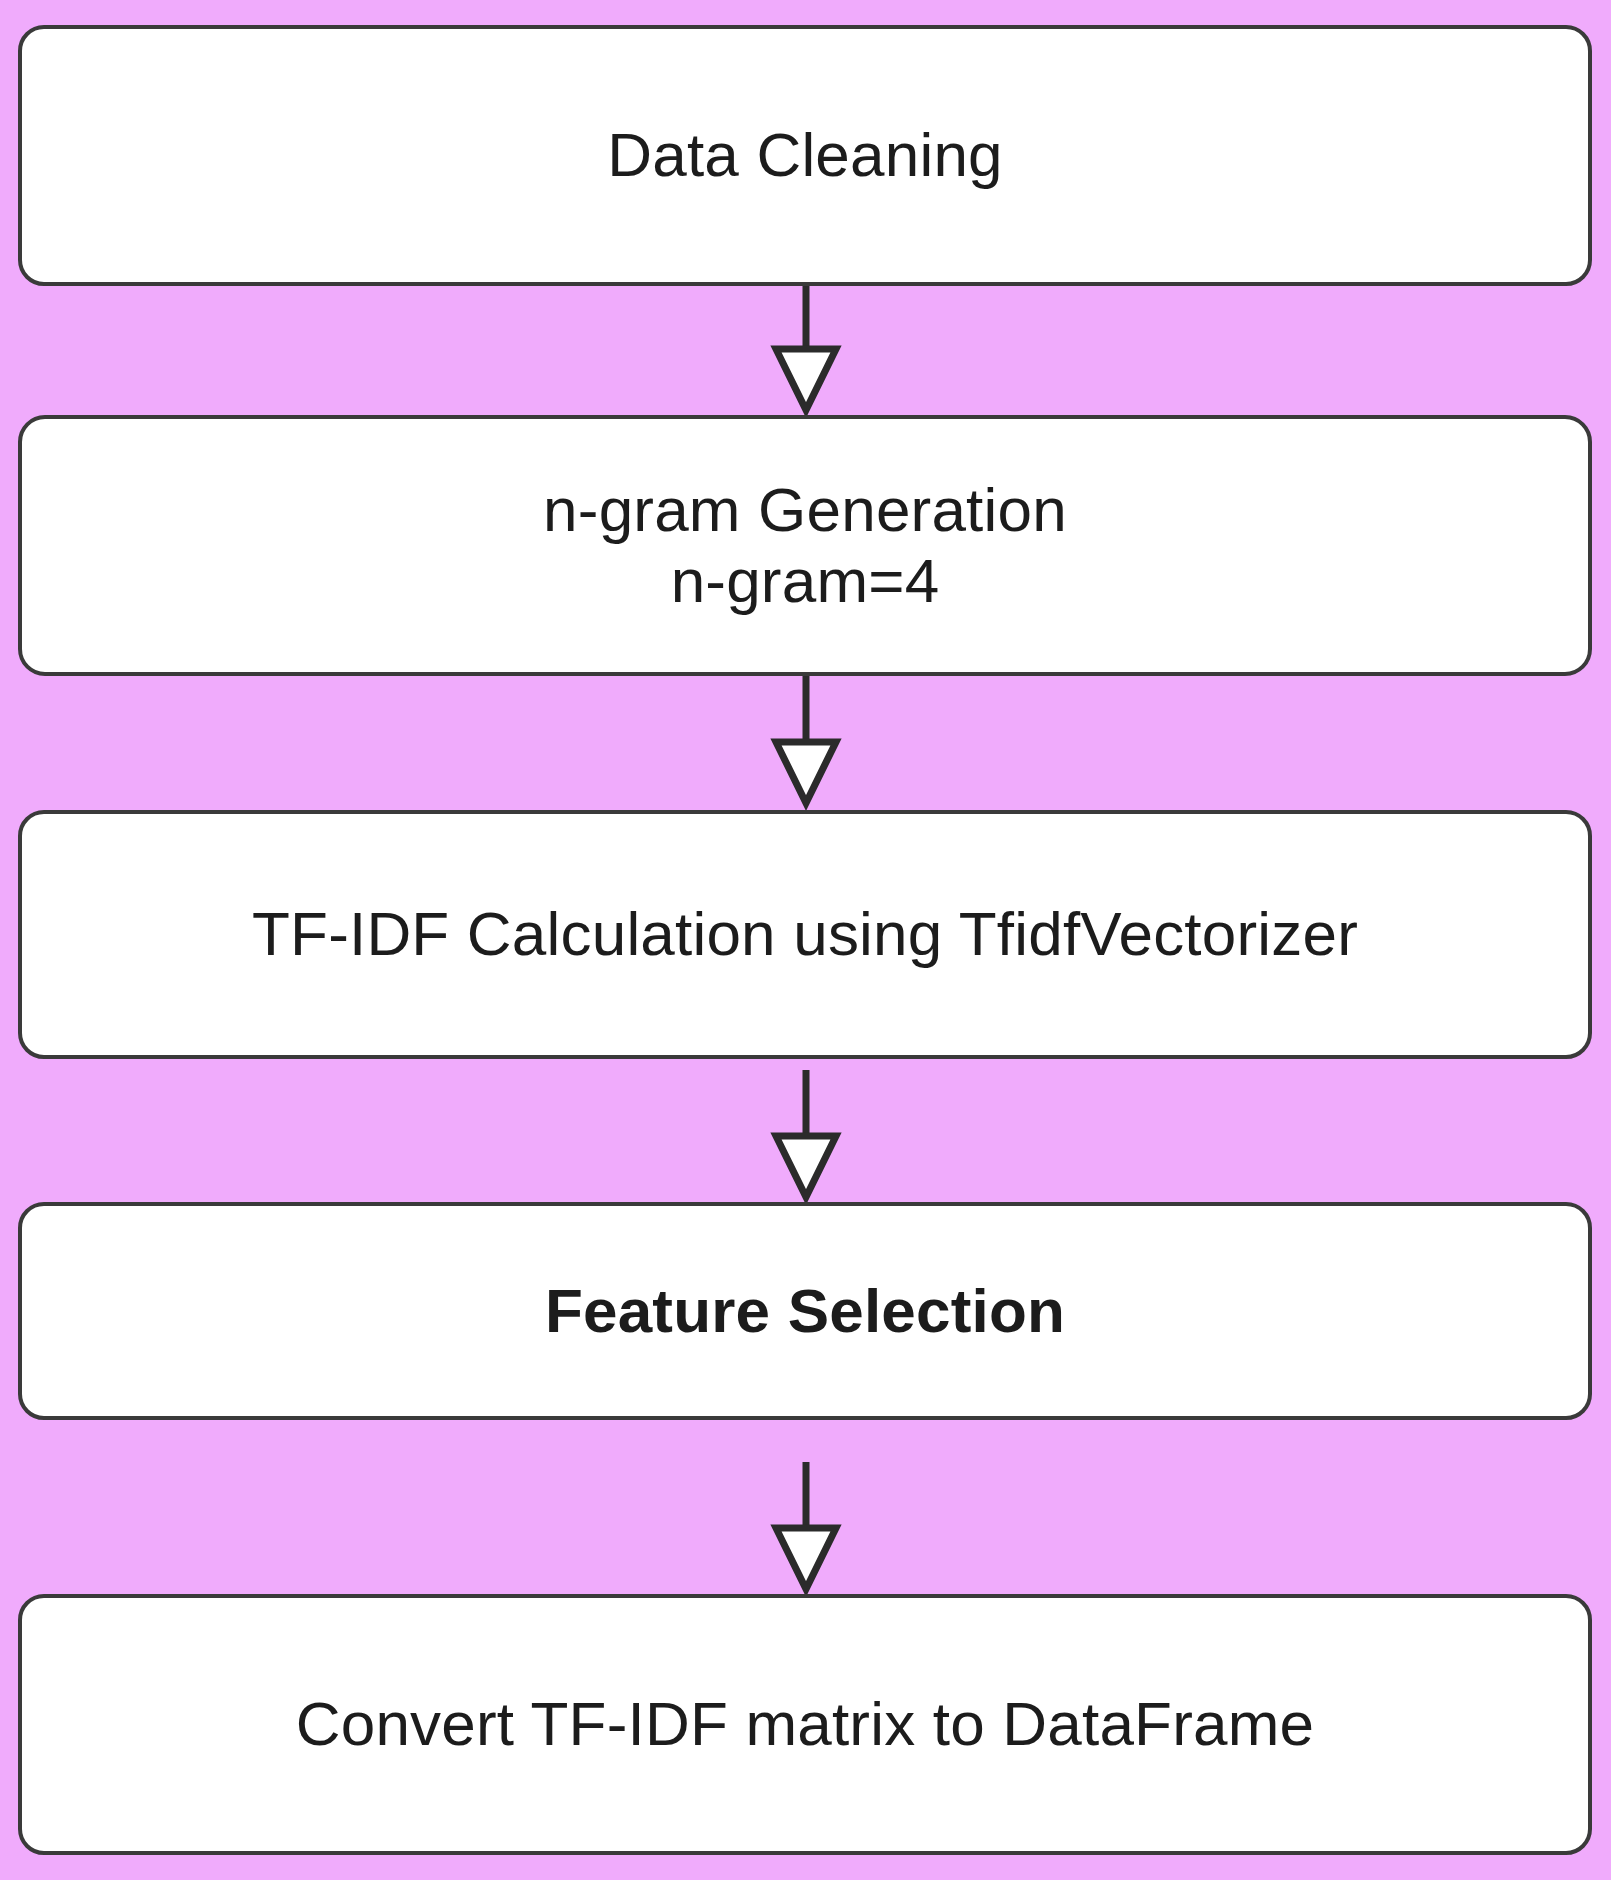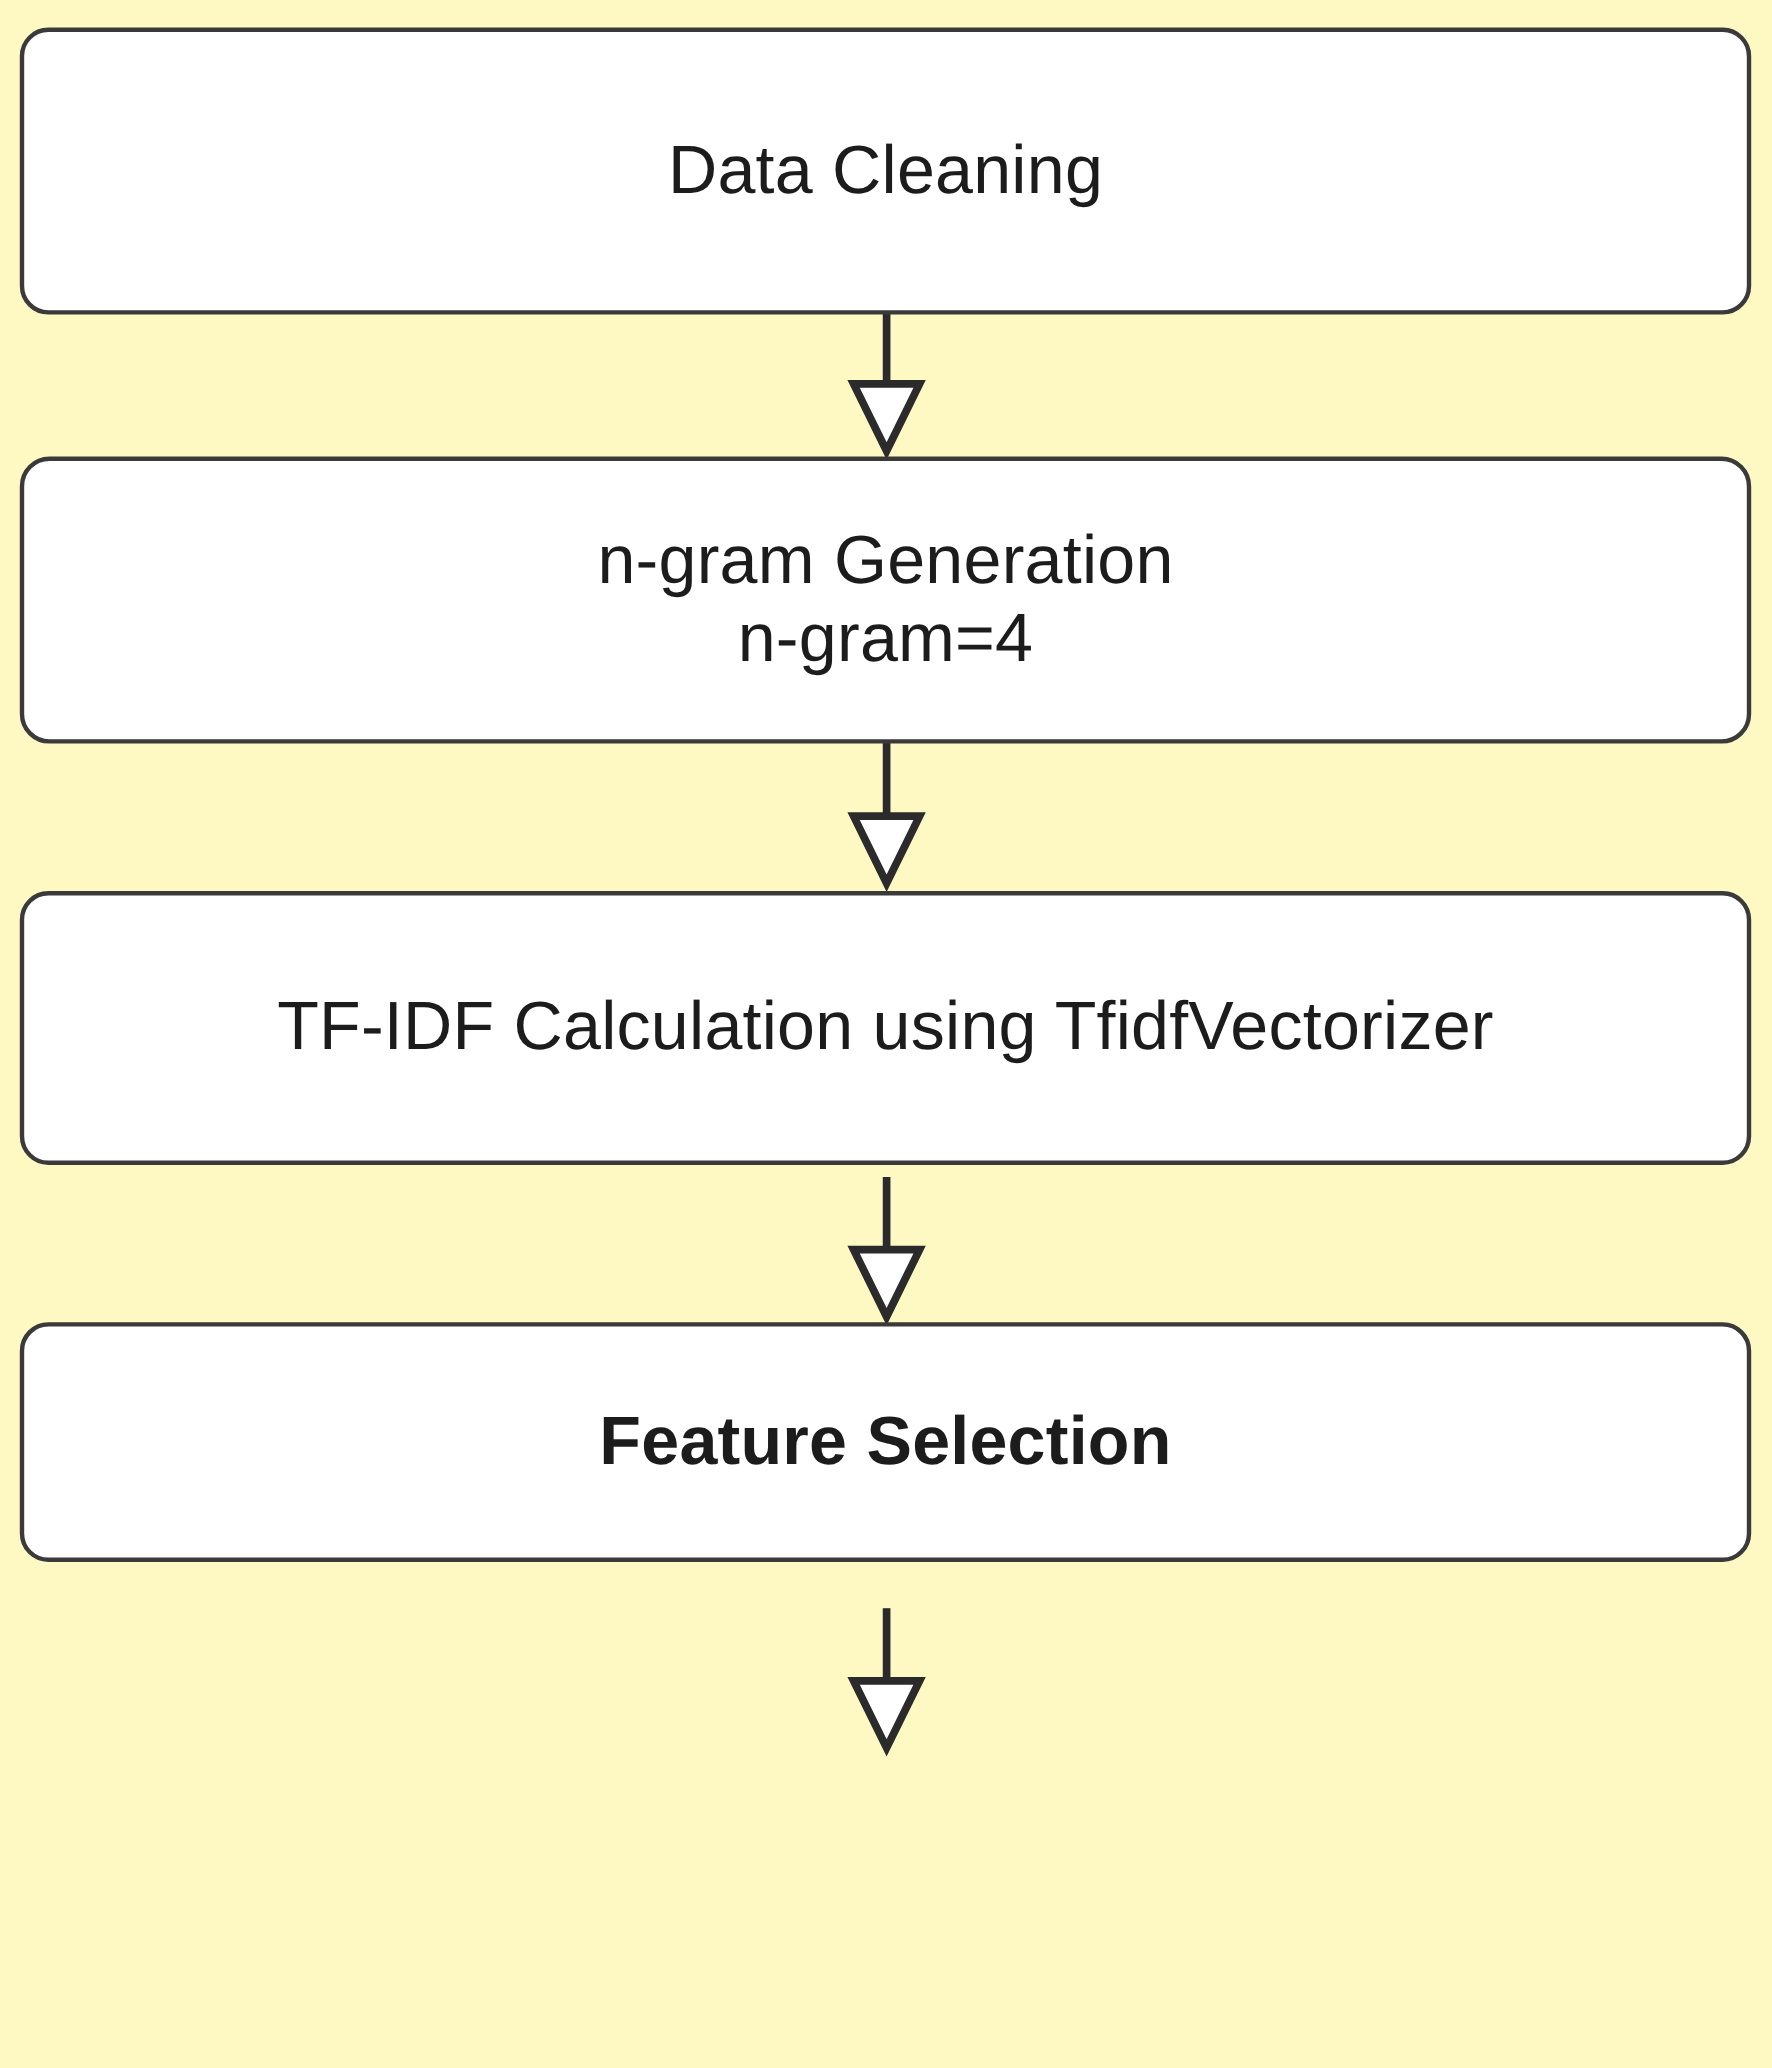--- a/index.html
+++ b/index.html
@@ -7,21 +7,21 @@
     padding: 0;
     background: #ffffff;
   }
   body {
     font-family: "Liberation Sans", sans-serif;
   }
   #canvas {
     position: relative;
     width: 1611px;
     height: 1880px;
-    background: #fef9c3;
+    background: #f0abfc;
     overflow: hidden;
   }
   .flow-svg {
     position: absolute;
     left: 0;
     top: 0;
     width: 1611px;
     height: 1880px;
     display: block;
   }
@@ -90,14 +90,17 @@
   </div>
 
   <div class="node-box single" style="left:18px; top:810px; width:1574px; height:249px;">
     <span class="node-line">TF-IDF Calculation using TfidfVectorizer</span>
   </div>
 
   <div class="node-box" style="left:18px; top:1202px; width:1574px; height:218px;font-weight:bold;">
     <span class="node-line">Feature Selection</span>
   </div>
 
+  <div class="node-box single" style="left:18px; top:1594px; width:1574px; height:261px;">
+    <span class="node-line">Convert TF-IDF matrix to DataFrame</span>
+  </div>
 
 </div>
 
 </body></html>

